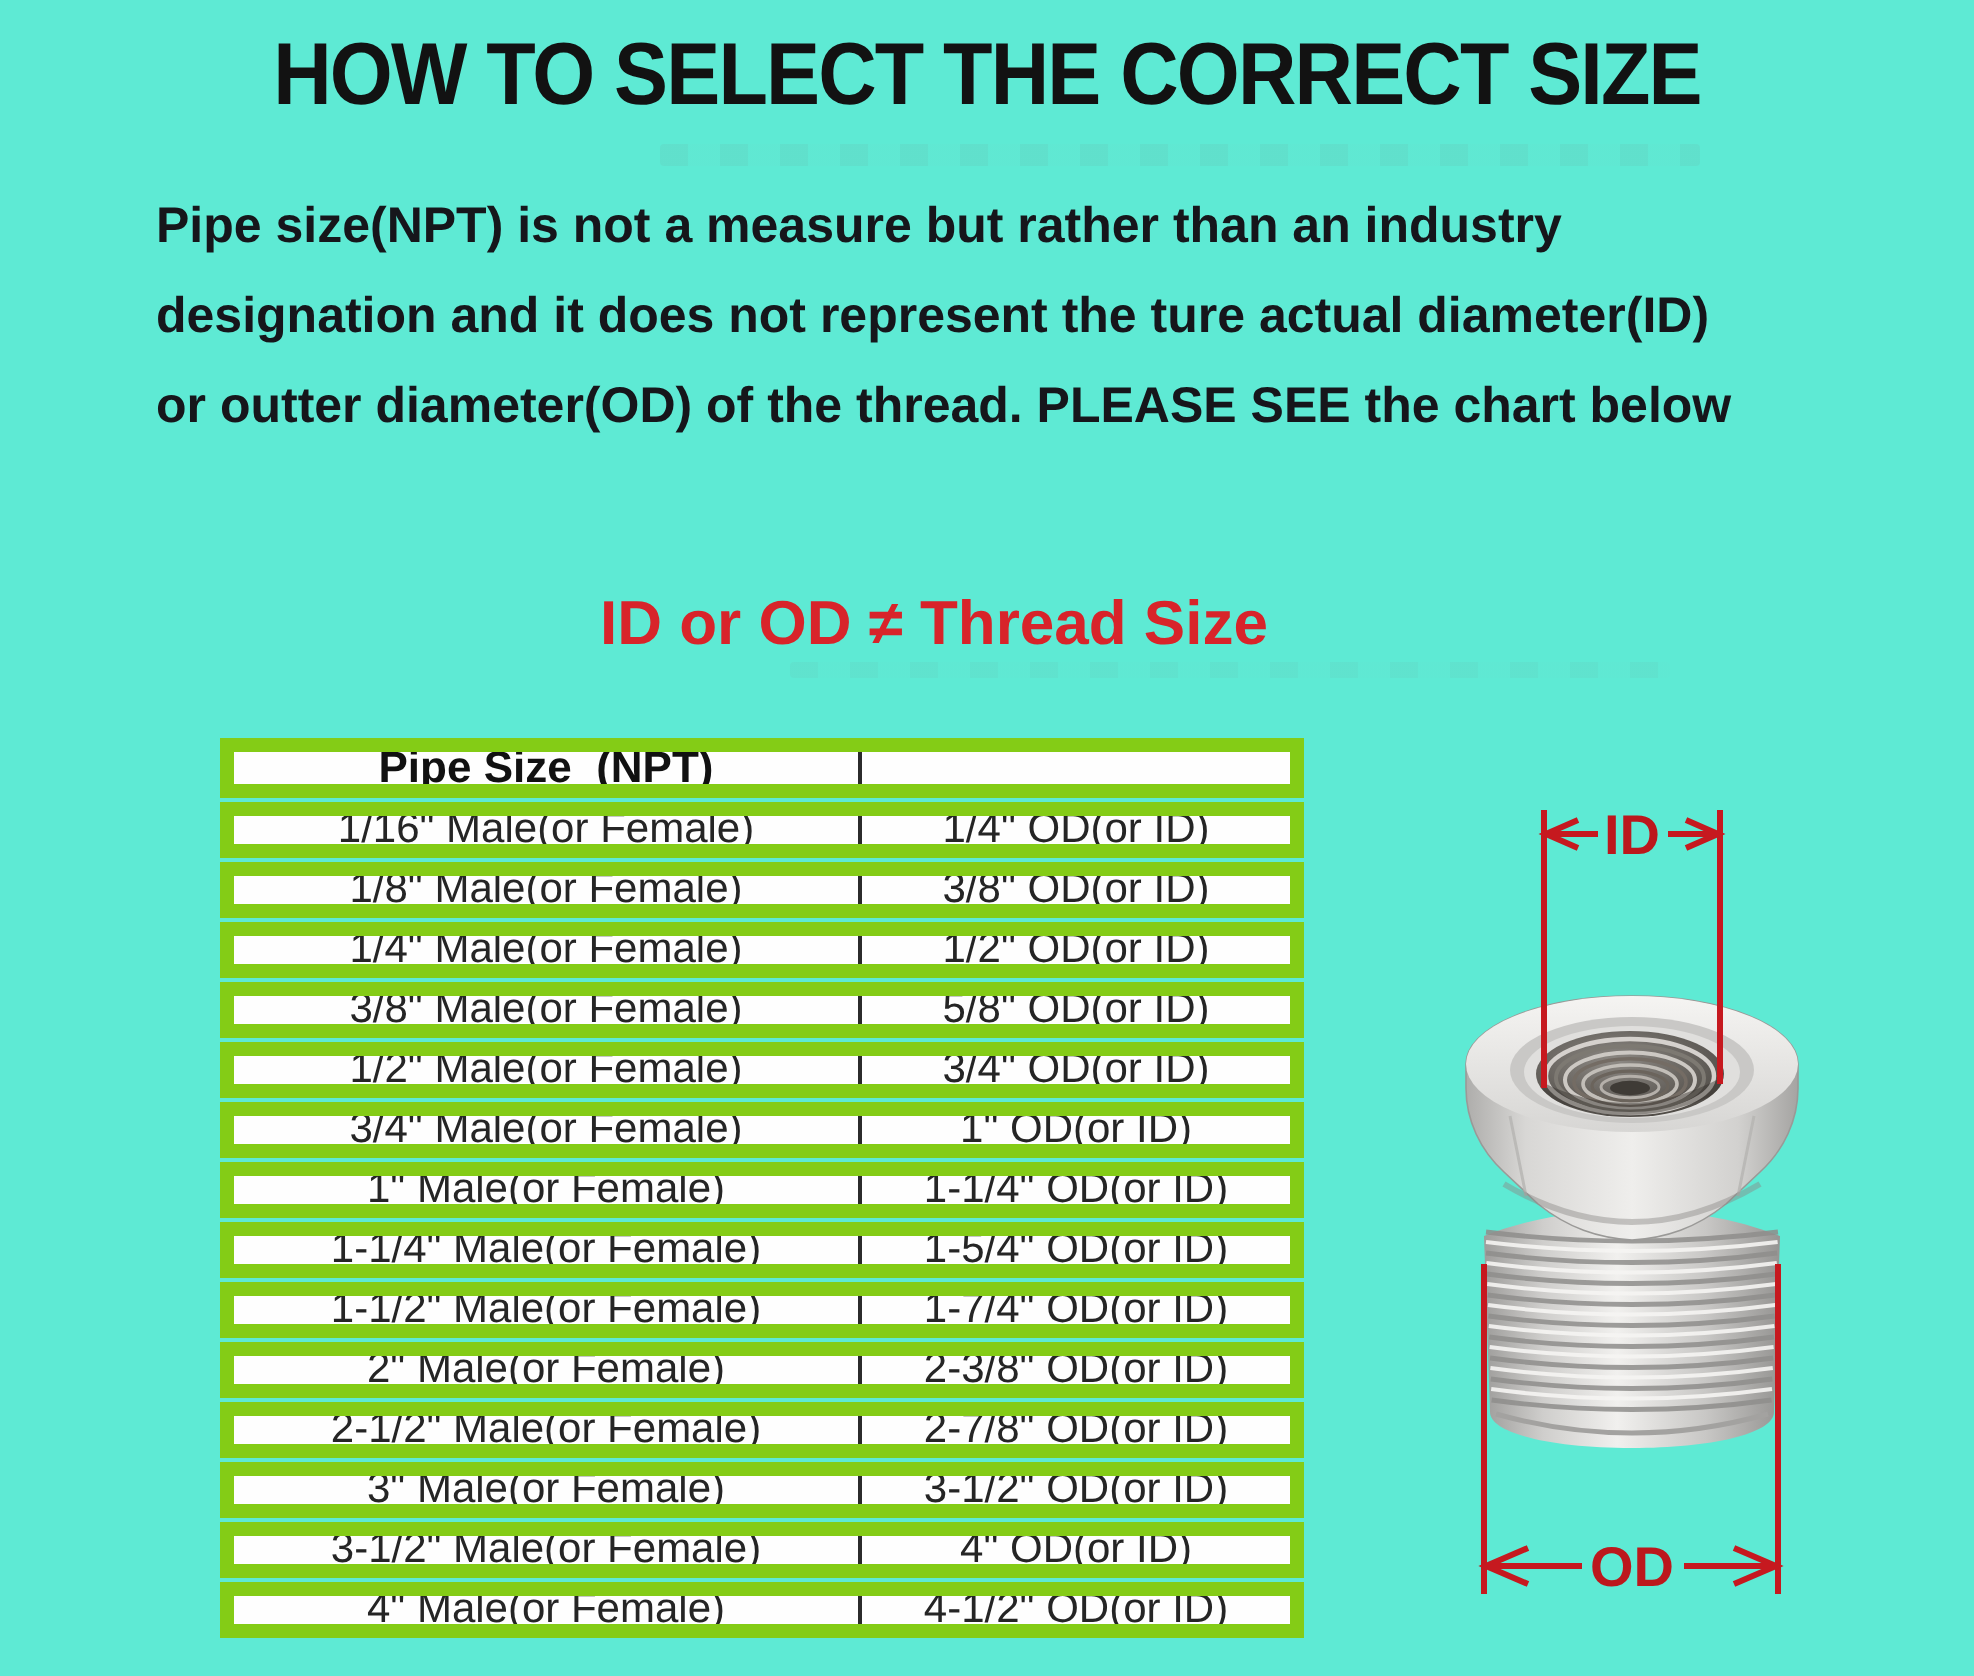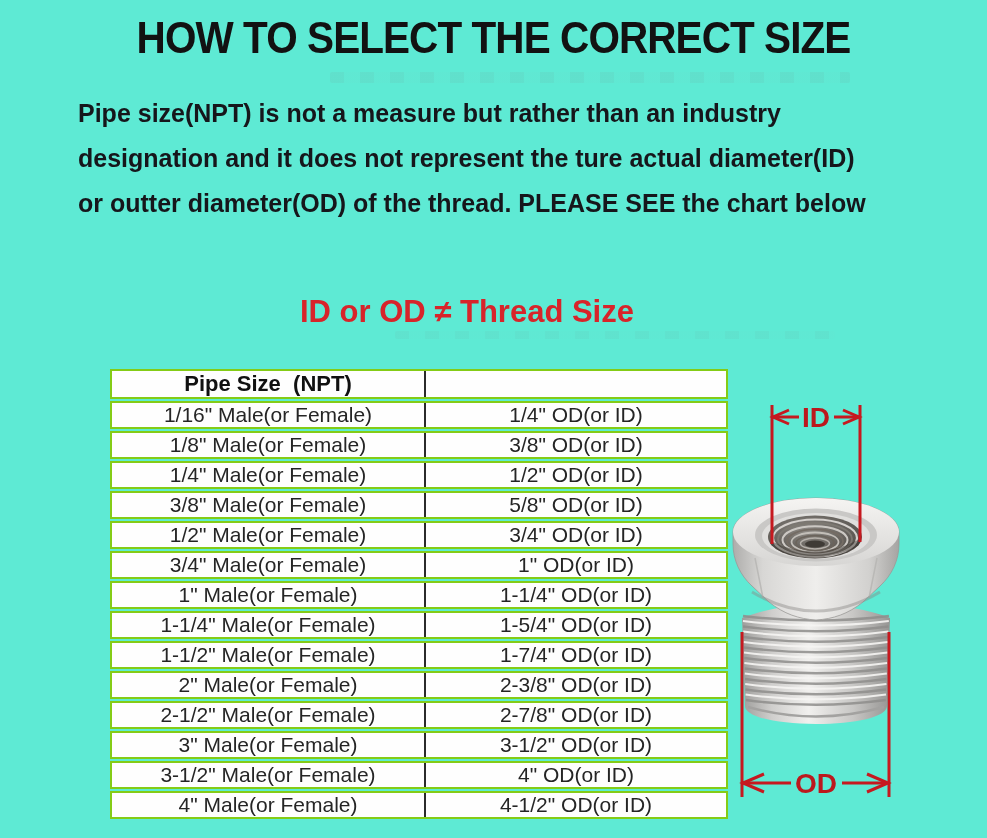--- a/index.html
+++ b/index.html
@@ -18,22 +18,22 @@
   .intro{
     position:absolute; left:78px; top:91px; width:870px;
     font-size:25px; font-weight:bold; color:#16161b; line-height:45px; white-space:nowrap;
   }
   .warning{
     position:absolute; left:256px; top:294px;
     font-size:31px; font-weight:bold; color:#d8242a; white-space:pre;margin-left:44px;
   }
   .size-table{position:absolute; left:110px; top:369px; width:542px;}
   .trow{
-    box-sizing:border-box; display:flex; width:618px; height:28px;
-    border:2px solid #84cc16; margin-bottom:2px; background:#fefefe;
+    box-sizing:border-box; display:flex; width:542px; height:28px;
+    border:7px solid #84cc16; margin-bottom:2px; background:#fefefe;
   }
   .trow.head{height:30px;}
   .tcell{
     display:flex; align-items:center; justify-content:center;
     font-size:21px; color:#252525; white-space:pre; overflow:hidden;
   }
   .tc1{width:314px; border-right:2px solid #2b2b2b; box-sizing:border-box;}
   .tc2{flex:1;}
   .trow.head .tcell{font-weight:bold; font-size:22px; color:#111;}
   .fitting-wrap{position:absolute; left:695px; top:386px; width:292px; height:452px;}

